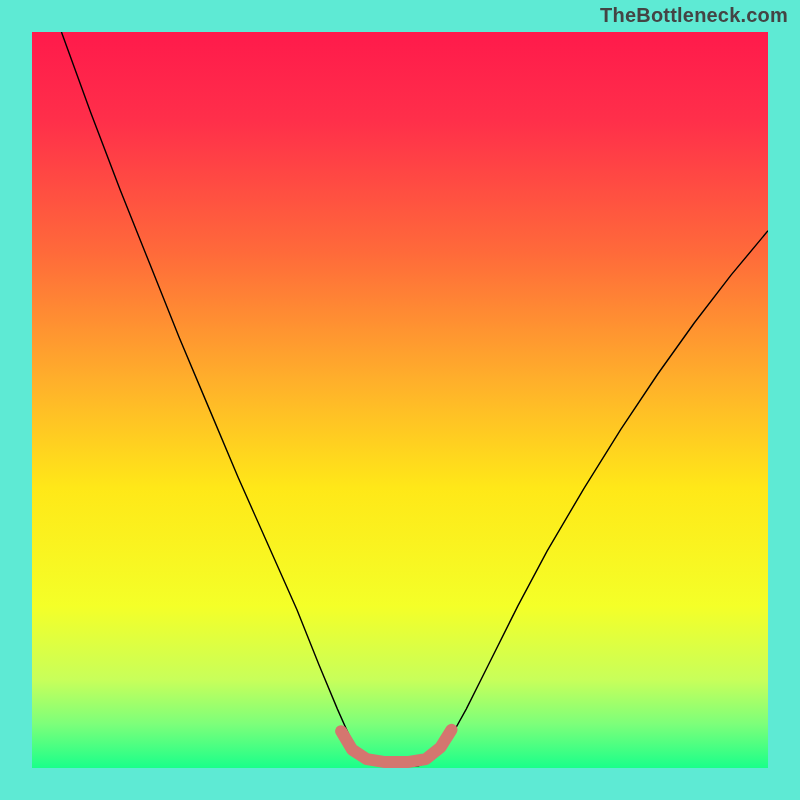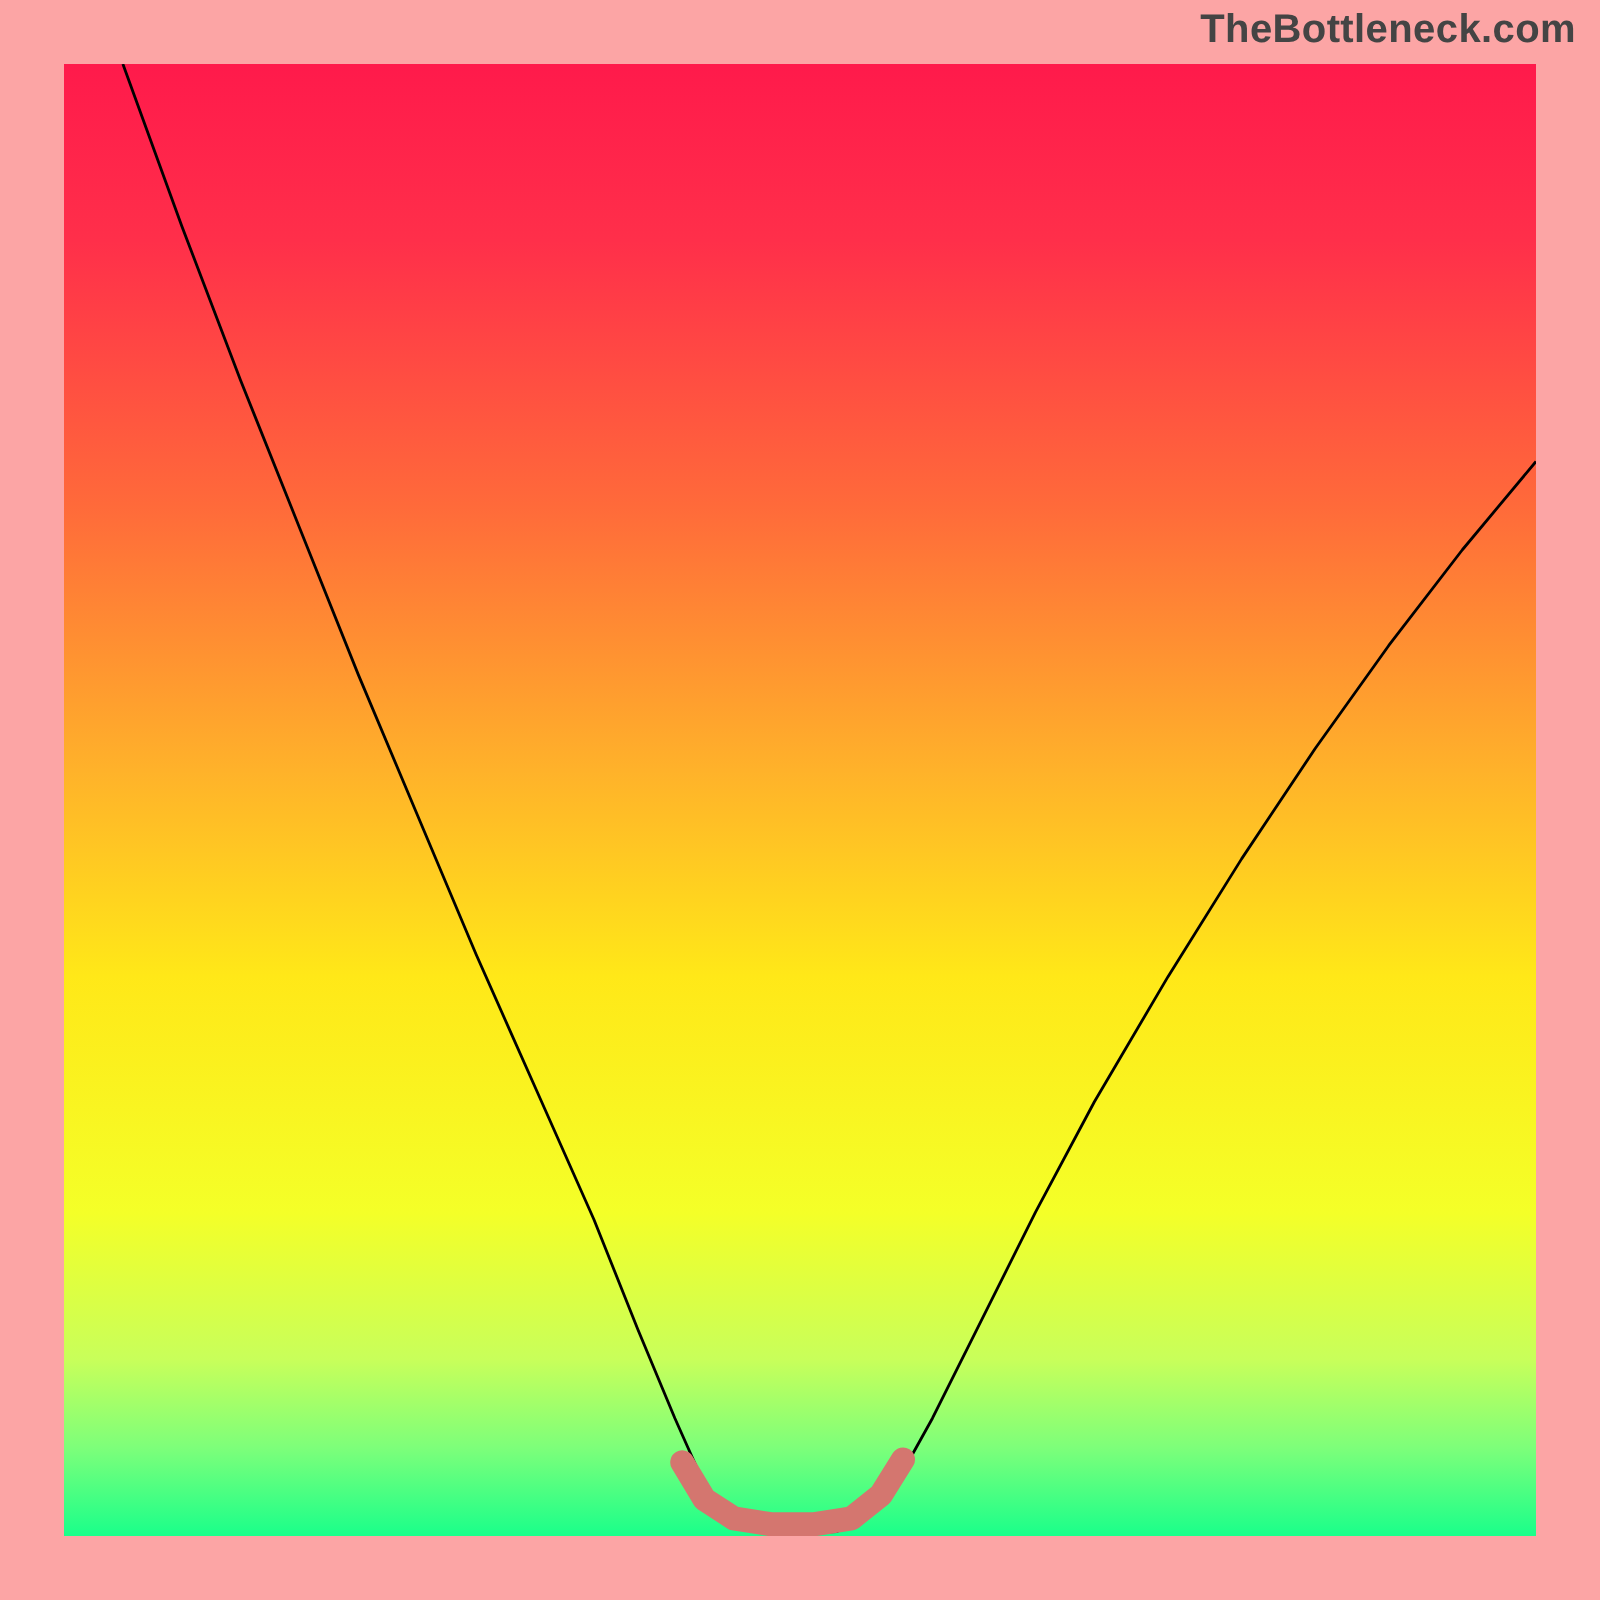--- a/index.html
+++ b/index.html
@@ -7,21 +7,21 @@
     padding: 0;
     width: 800px;
     height: 800px;
     background: #000;
     overflow: hidden;
     font-family: Arial, Helvetica, sans-serif;
   }
   .outer {
     width: 800px;
     height: 800px;
-    background: #fca5a5;
+    background: #5eead4;
     position: relative;
   }
   .watermark {
     position: absolute;
     top: 4px;
     right: 12px;
     color: #444;
     font-size: 20px;
     font-weight: 600;
     letter-spacing: 0.2px;

